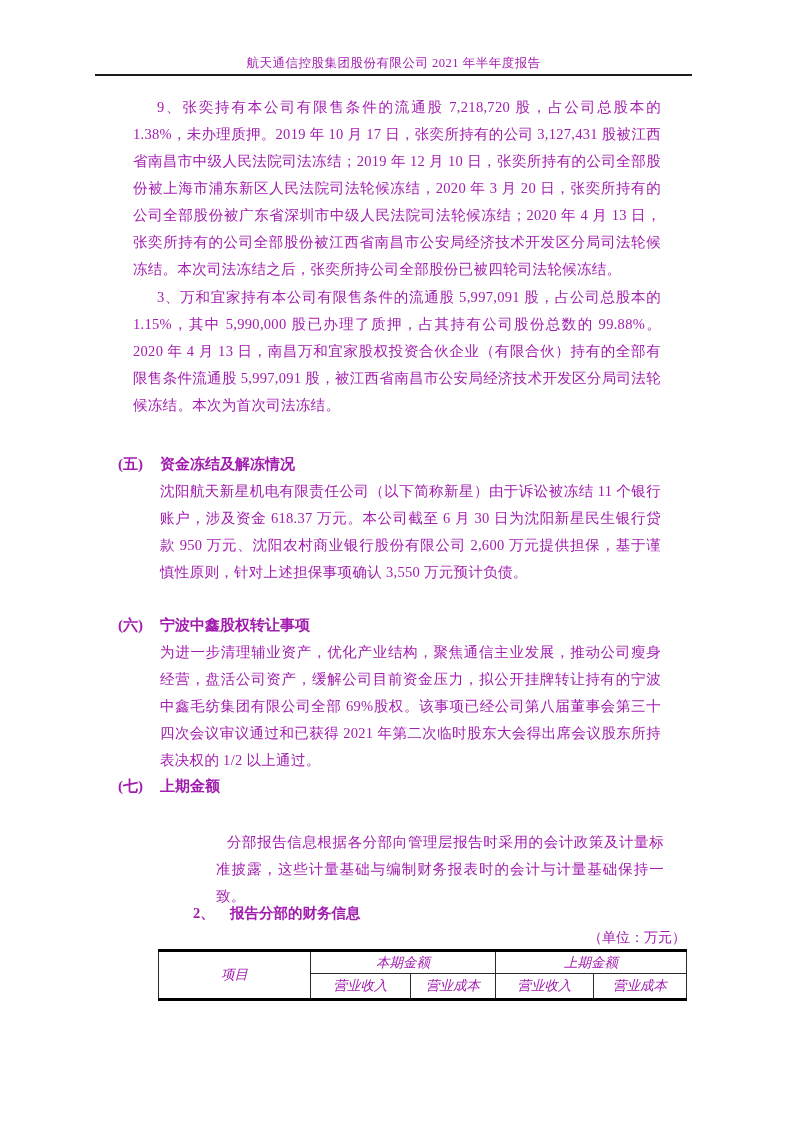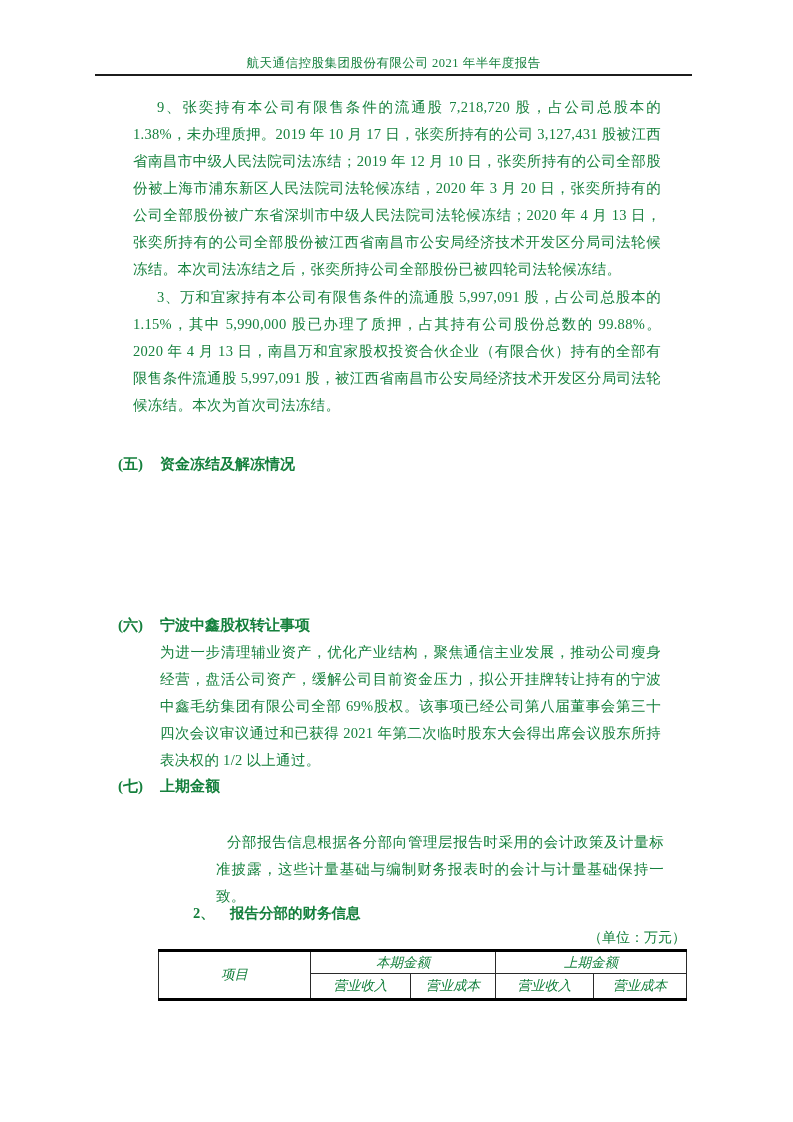--- a/index.html
+++ b/index.html
@@ -5,21 +5,21 @@
   html, body {
     margin: 0;
     padding: 0;
     background: #ffffff;
   }
   .doc-page {
     position: relative;
     width: 711px;
     height: 1122px;
     background: #ffffff;
-    color: #15803d;
+    color: #a21caf;
     font-family: "Liberation Serif", "DejaVu Serif", serif;
     overflow: hidden;
   }
   
   .page-header {
     position: absolute;
     top: 55px;
     left: 95px;
     width: 597px;
     text-align: center;
@@ -161,20 +161,21 @@
   <div class="page-header">航天通信控股集团股份有限公司 2021 年半年度报告</div>
   <div class="header-rule"></div>
 
   <div class="num-para" id="para-2">9、张奕持有本公司有限售条件的流通股 7,218,720 股，占公司总股本的 1.38%，未办理质押。2019 年 10 月 17 日，张奕所持有的公司 3,127,431 股被江西省南昌市中级人民法院司法冻结；2019 年 12 月 10 日，张奕所持有的公司全部股份被上海市浦东新区人民法院司法轮候冻结，2020 年 3 月 20 日，张奕所持有的公司全部股份被广东省深圳市中级人民法院司法轮候冻结；2020 年 4 月 13 日，张奕所持有的公司全部股份被江西省南昌市公安局经济技术开发区分局司法轮候冻结。本次司法冻结之后，张奕所持公司全部股份已被四轮司法轮候冻结。</div>
 
   <div class="num-para" id="para-3">3、万和宜家持有本公司有限售条件的流通股 5,997,091 股，占公司总股本的 1.15%，其中 5,990,000 股已办理了质押，占其持有公司股份总数的 99.88%。2020 年 4 月 13 日，南昌万和宜家股权投资合伙企业（有限合伙）持有的全部有限售条件流通股 5,997,091 股，被江西省南昌市公安局经济技术开发区分局司法轮候冻结。本次为首次司法冻结。</div>
 
   <div class="section-heading" id="sec5-heading">
     <span class="sec-label">(五)</span><span>资金冻结及解冻情况</span>
   </div>
+  <div class="section-body" id="sec5-body">沈阳航天新星机电有限责任公司（以下简称新星）由于诉讼被冻结 11 个银行账户，涉及资金 618.37 万元。本公司截至 6 月 30 日为沈阳新星民生银行贷款 950 万元、沈阳农村商业银行股份有限公司 2,600 万元提供担保，基于谨慎性原则，针对上述担保事项确认 3,550 万元预计负债。</div>
 
   <div class="section-heading" id="sec6-heading">
     <span class="sec-label">(六)</span><span>宁波中鑫股权转让事项</span>
   </div>
   <div class="section-body" id="sec6-body">为进一步清理辅业资产，优化产业结构，聚焦通信主业发展，推动公司瘦身经营，盘活公司资产，缓解公司目前资金压力，拟公开挂牌转让持有的宁波中鑫毛纺集团有限公司全部 69%股权。该事项已经公司第八届董事会第三十四次会议审议通过和已获得 2021 年第二次临时股东大会得出席会议股东所持表决权的 1/2 以上通过。</div>
 
   <div class="section-heading" id="sec7-heading">
     <span class="sec-label">(七)</span><span>上期金额</span>
   </div>
 

